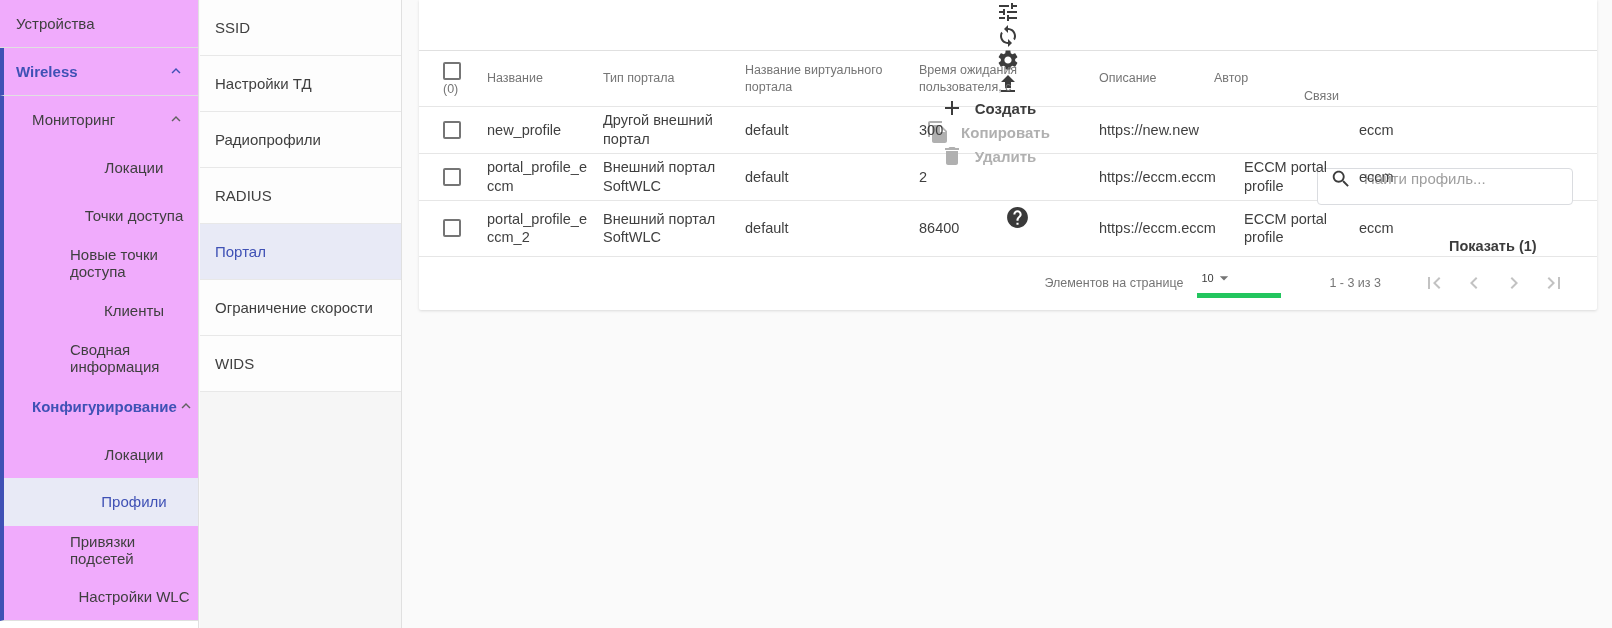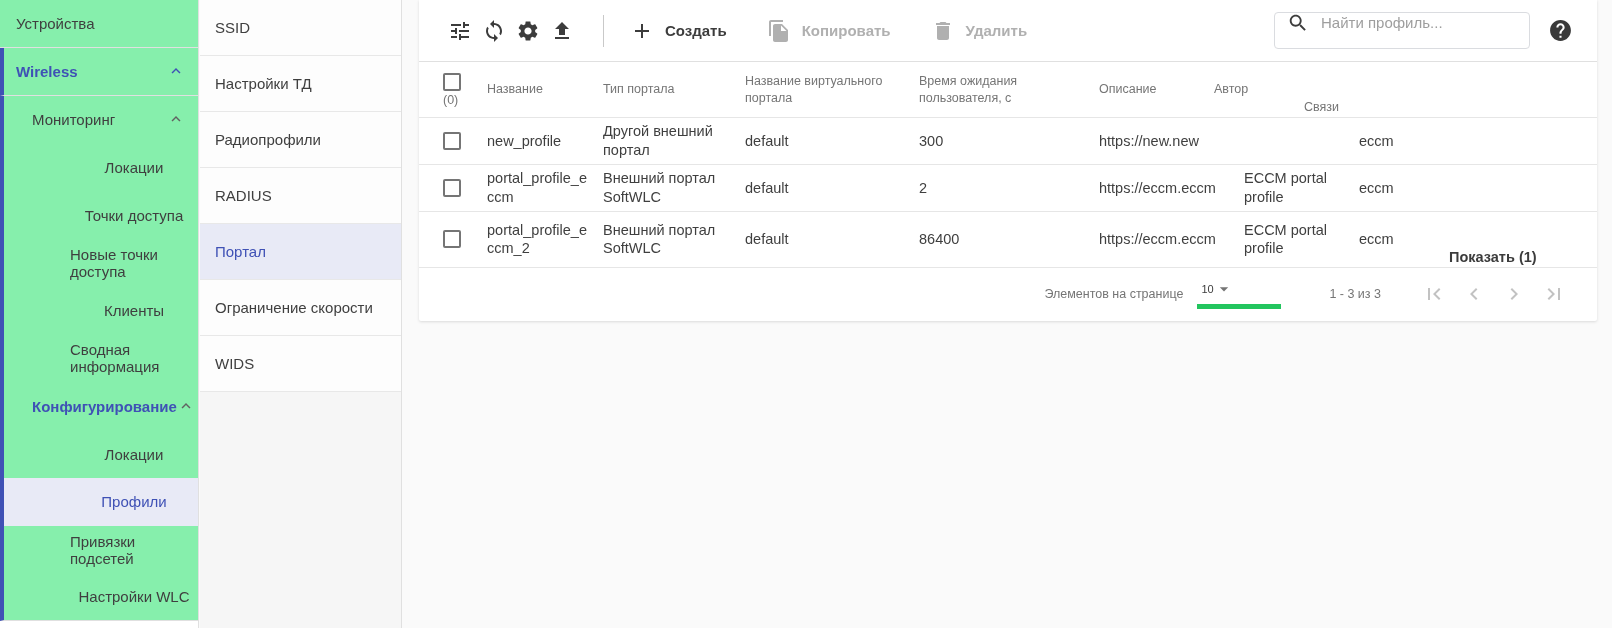--- a/index.html
+++ b/index.html
@@ -13,21 +13,21 @@
     background:var(--pagebg); color:var(--text); position:relative;
   }
   
   .sidebar{
     position:absolute; left:0; top:0; bottom:0; width:199px;
     background:#fff; border-right:1px solid var(--divider);
   }
   .nav-item{
     height:47.8px; display:flex; align-items:center;
     padding-left:16px; font-size:15px; color:var(--text); cursor:pointer;
-    background:#86efac;
+    background:#f0abfc;
   }
   .nav-item.sect{border-left:4px solid var(--accent); padding-left:12px;}
   .nav-item.sect.lvl1{padding-left:28px;}
   .nav-item.sect.lvl2{padding-left:66px;justify-content:center;}
   .nav-item.i0, .nav-item.i1, .nav-item.i12{border-bottom:1px solid var(--divider);}
   .nav-item.active{color:var(--accent); font-weight:bold;}
   .nav-item.selected{background:var(--accentbg); color:var(--accent);}
   .nav-item .chevron{display:none; margin-left:auto; margin-right:13px; color:#616161;}
   .nav-item.has-chevron .chevron{display:flex;}
   .nav-item.i1 .chevron{color:var(--accent);}
@@ -40,21 +40,21 @@
   .sub-item{
     height:56px; display:flex; align-items:center; padding-left:15px;
     font-size:15px; color:var(--text); background:#fdfdfd;
     border-bottom:1px solid #e8e8e8; cursor:pointer;
   }
   .sub-item.selected{background:var(--accentbg); color:var(--accent);}
   
   .content{position:absolute; left:419px; top:0; right:15px;}
   .card{background:#fff; border-radius:0 0 2px 2px; box-shadow:0 1px 3px rgba(0,0,0,.13);}
   
-  .toolbar{height:62px; display:flex; align-items:center; padding:0 24px; border-bottom:1px solid var(--divider);}
+  .toolbar{height:51px; display:flex; align-items:center; padding:0 24px; border-bottom:1px solid var(--divider);flex-direction:column;}
   .icon-btn{
     background:none; border:none; width:34px; height:34px; display:flex;
     align-items:center; justify-content:center; cursor:pointer; color:#3c3c3c; padding:0;
   }
   .icon-btn svg{width:24px; height:24px; fill:currentColor;}
   .toolbar .vdiv{width:1px; height:32px; background:#c9c9c9; margin:0 26px 0 24px;}
   .text-btn{
     background:none; border:none; display:flex; align-items:center; gap:11px;
     font-family:inherit; font-size:15px; font-weight:bold; color:#3c3c3c;
     cursor:pointer; margin-right:40px; padding:0;

